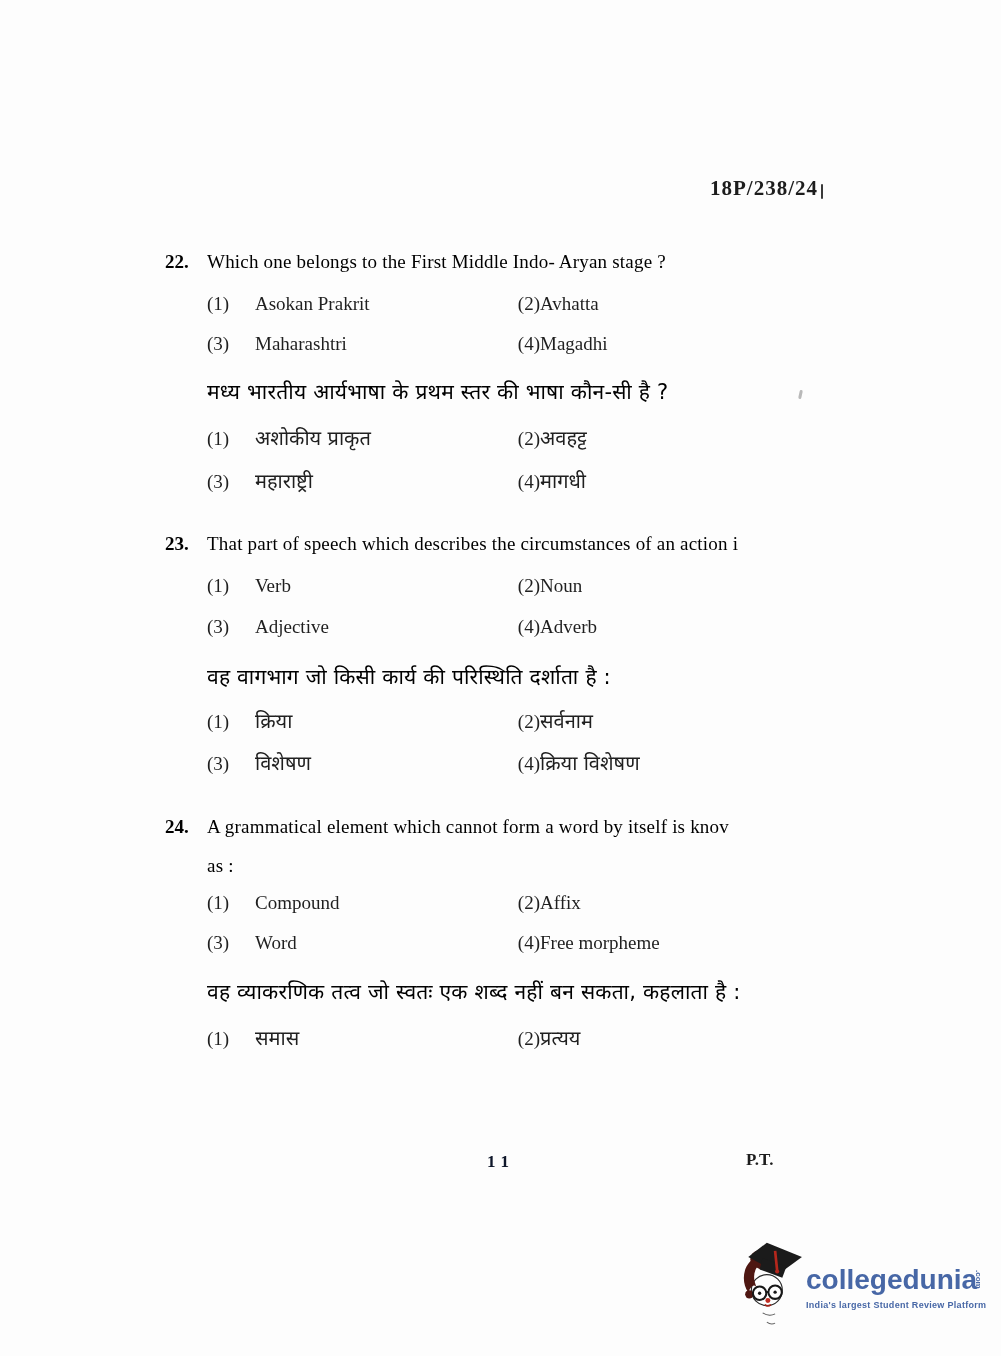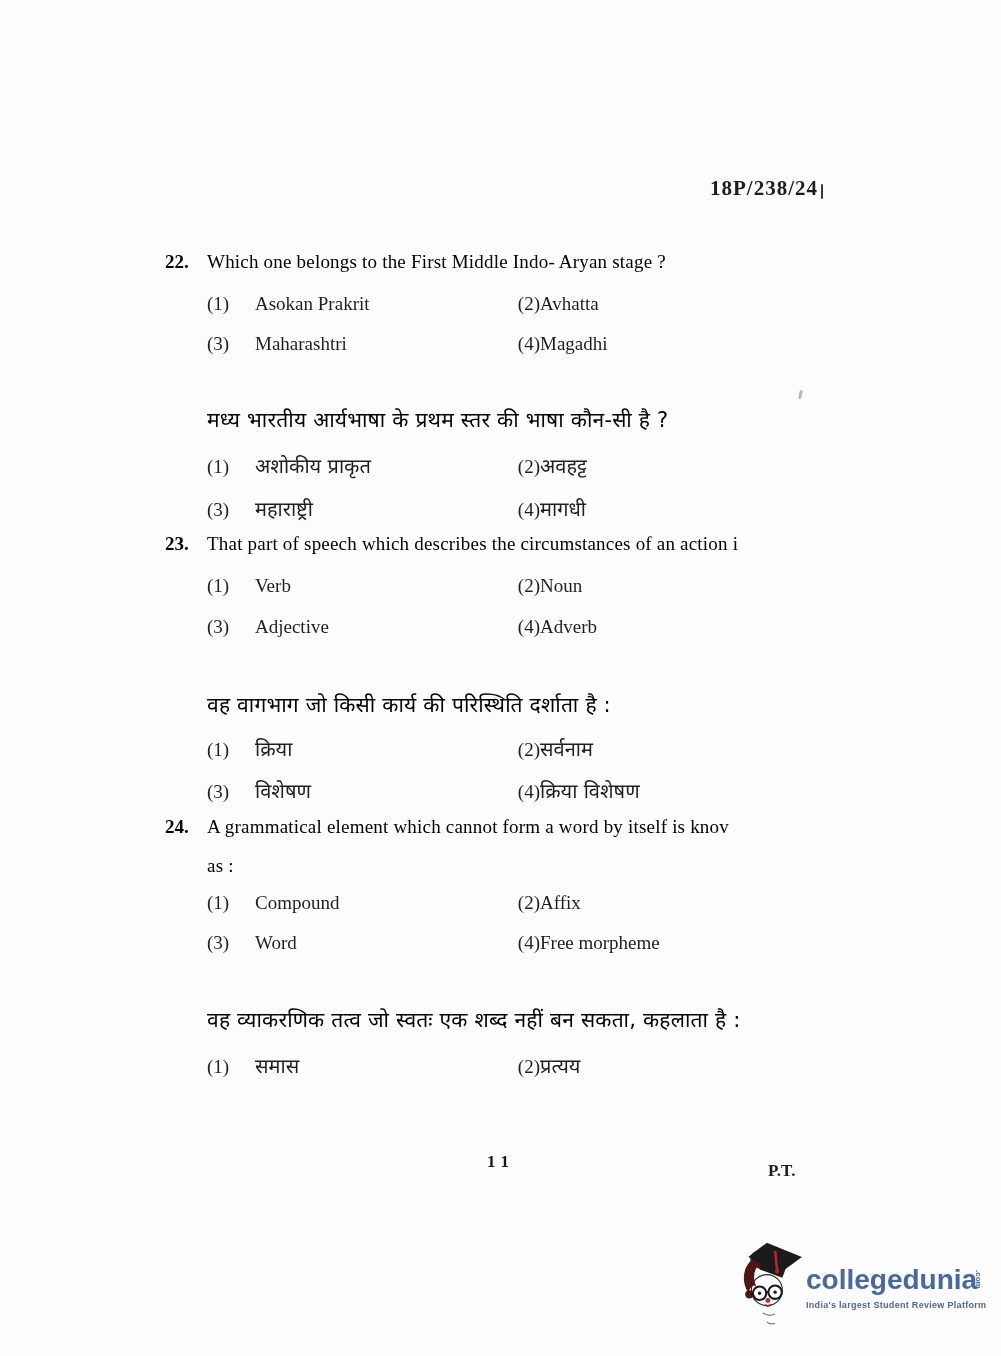--- a/index.html
+++ b/index.html
@@ -12,34 +12,34 @@
   
   .paper-code{position:absolute;left:0;top:176px;width:818px;text-align:right;
     font-size:21px;font-weight:bold;letter-spacing:1px;color:#1d1d1d;}
   .header-cut{position:absolute;left:821px;top:184px;width:2px;height:15px;background:#3a3a3a;border-radius:1px;}
 
   
   .qline{position:absolute;left:0;width:100%;height:28px;font-size:19px;color:#000000;}
   .qnum{position:absolute;left:165px;font-weight:bold;}
   .qtext{position:absolute;left:207px;white-space:nowrap;letter-spacing:0.2px;}
   .qline.hi .qtext{font-size:21px;}
-  .hi{font-family:"DejaVu Sans","Liberation Sans",sans-serif;margin-top:28px;}
+  .hi{font-family:"DejaVu Sans","Liberation Sans",sans-serif;}
   .hi .qtext,.hi .otext,.hi .olabel{font-size:20px;}
   .hi .olabel{font-family:"Liberation Serif",serif;font-size:19px;}
 
   
   .opt-row{position:absolute;left:0;width:100%;height:28px;font-size:19px;color:#1f1f1f;}
   .opt{position:absolute;white-space:nowrap;}
   .opt1{left:207px;}
   .opt2{left:492px;text-align:right;}
   .olabel{display:inline-block;width:48px;}
 
   
   .page-num{position:absolute;left:487px;top:1152px;font-size:17px;font-weight:bold;letter-spacing:6px;color:#0f172a;}
-  .footer-pt{position:absolute;left:768px;top:1150px;font-size:17px;font-weight:bold;color:#1d1d1d;margin-top:11px;}
+  .footer-pt{position:absolute;left:746px;top:1150px;font-size:17px;font-weight:bold;color:#1d1d1d;}
 
   
   .artifact{position:absolute;left:799px;top:390px;width:3px;height:9px;background:#b9b9b9;border-radius:2px;transform:rotate(12deg);}
 
   
   .logo{position:absolute;left:736px;top:1240px;width:265px;height:95px;}
   .mascot{position:absolute;left:4px;top:2px;width:64px;height:88px;}
   .brand{position:absolute;left:70px;top:26px;font-family:"Liberation Sans",sans-serif;
     font-weight:700;font-size:28px;line-height:1;color:#4767a6;letter-spacing:0px;}
   .tld{position:absolute;left:238px;top:30px;font-family:"Liberation Sans",sans-serif;

